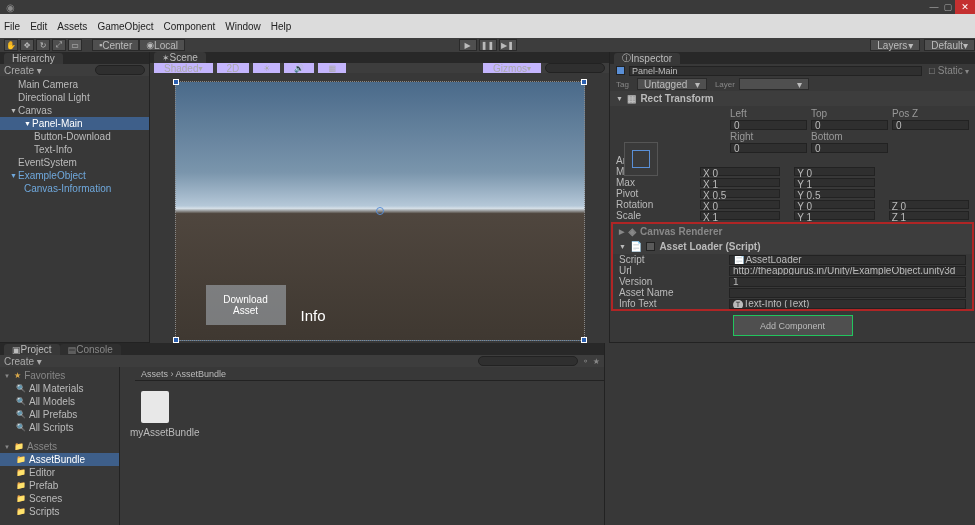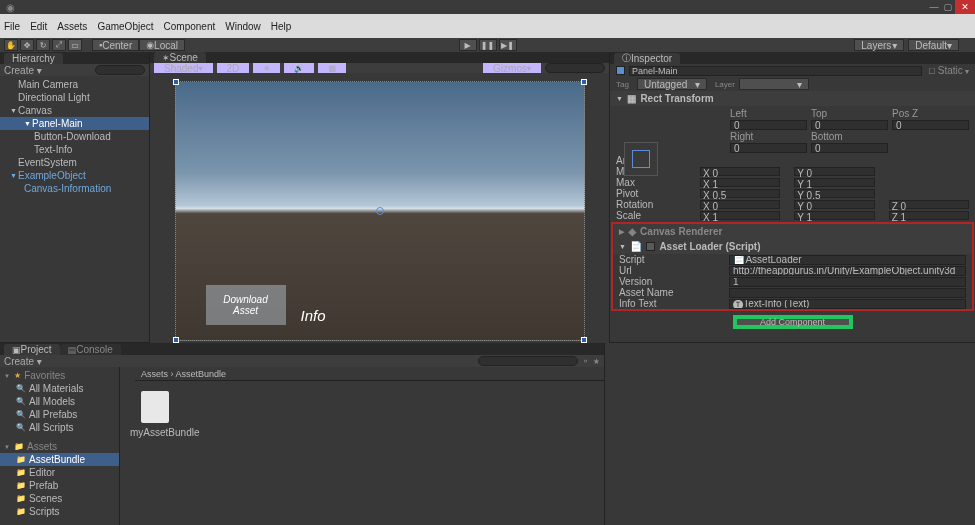--- a/index.html
+++ b/index.html
@@ -10,59 +10,59 @@
 .titlebar .winbtn { width: 14px; height: 14px; display: flex; align-items: center; justify-content: center; font-size: 9px; color: #aaa; }
 .titlebar .winbtn.close { background: #c43030; color: #fff; width: 20px; }
 .menubar { height: 24px; background: #dcdcdc; display: flex; align-items: center; padding: 0 4px; gap: 10px; color: #222; font-size: 10px; }
 .toolbar { height: 14px; background: #3d3d3d; display: flex; align-items: center; padding: 0 4px; position: relative; }
 .toolgrp { display: flex; gap: 2px; }
 .toolbtn { width: 14px; height: 12px; background: #4f4f4f; border: 1px solid #2a2a2a; display: flex; align-items: center; justify-content: center; color: #bbb; font-size: 8px; }
 .toolbtn.active { background: #5f5f5f; }
 .pivbtn { height: 12px; background: #4f4f4f; border: 1px solid #2a2a2a; color: #bbb; font-size: 9px; padding: 0 6px; display: flex; align-items: center; }
 .playgrp { position: absolute; left: 50%; transform: translateX(-50%); display: flex; gap: 2px; }
 .playbtn { width: 18px; height: 12px; background: #4f4f4f; border: 1px solid #2a2a2a; color: #bbb; display: flex; align-items: center; justify-content: center; font-size: 8px; }
-.ddgrp { position: absolute; right: 16px; display: flex; gap: 4px; }
+.ddgrp { position: absolute; right: 0; display: flex; gap: 4px; }
 .dd { height: 12px; background: #4f4f4f; border: 1px solid #2a2a2a; color: #bbb; font-size: 9px; padding: 0 6px; display: flex; align-items: center; min-width: 50px; justify-content: space-between; }
 .main { display: flex; height: 290px; }
 .panel { background: #383838; display: flex; flex-direction: column; }
 .tabrow { height: 12px; background: #282828; display: flex; align-items: end; padding-left: 4px; }
 .tab { height: 11px; background: #383838; color: #bbb; font-size: 9px; padding: 0 8px; display: flex; align-items: center; border-radius: 3px 3px 0 0; }
 .tab.inactive { background: #2f2f2f; color: #888; }
 .subbar { height: 12px; background: #3d3d3d; display: flex; align-items: center; padding: 0 4px; gap: 4px; color: #aaa; font-size: 9px; }
 .hier { width: 150px; border-right: 1px solid #222; }
 .hier .tree { flex: 1; background: #383838; color: #bbb; font-size: 9px; padding: 2px 0; overflow: hidden; }
 .tree-item { padding: 1px 0 1px 10px; white-space: nowrap; display: flex; align-items: center; }
 .tree-item .arr { width: 8px; display: inline-block; font-size: 7px; }
 .tree-item.sel { background: #3e5f8a; color: #fff; }
 .tree-item.child { padding-left: 24px; }
 .tree-item.gchild { padding-left: 34px; }
 .tree-item.blue { color: #6fa8dc; }
 .scene { flex: 1; display: flex; flex-direction: column; border-right: 1px solid #222; }
 .scene .subbar .sbtn { height: 10px; background: #4f4f4f; border: 5px solid #c4b5fd; padding: 0 5px; font-size: 8px; display: flex; align-items: center; }
 .viewport { flex: 1; background: #383838; display: flex; align-items: center; justify-content: center; padding: 8px; }
-.canvas-rect { width: 410px; height: 260px; position: relative; background: linear-gradient(to bottom, #4a6a8a 0%, #7a95ac 35%, #b5c8d8 48%, #d5e0e8 49%, #4f463e 51%, #3f3831 100%); border: 1px dotted #888; font-style: italic; }
+.canvas-rect { width: 410px; height: 260px; position: relative; background: linear-gradient(to bottom, #4a6a8a 0%, #7a95ac 35%, #b5c8d8 48%, #d5e0e8 49%, #4f463e 51%, #3f3831 100%); border: 1px dotted #888; }
 .canvas-rect .handle { width: 6px; height: 6px; background: #2a5fb0; border: 1px solid #fff; position: absolute; }
 .canvas-rect .btn1 { position: absolute; left: 30px; bottom: 15px; width: 80px; height: 40px; background: rgba(180,190,200,.5); color: #fff; font-size: 13px; text-align: center; display: flex; flex-direction: column; justify-content: center; }
 .canvas-rect .txt1 { position: absolute; left: 125px; bottom: 16px; color: #fff; font-size: 15px; }
 .inspector { width: 365px; background: #383838; display: flex; flex-direction: column; }
 .insp-body { flex: 1; overflow: hidden; font-size: 9px; color: #bbb; }
 .insp-row { display: flex; align-items: center; padding: 1px 6px; min-height: 11px; }
 .insp-row input[type=text] { background: #2f2f2f; border: 1px solid #222; color: #bbb; font-size: 9px; height: 10px; padding: 0 2px; }
 .insp-hdr { background: #3d3d3d; padding: 2px 6px; display: flex; align-items: center; gap: 4px; font-weight: bold; }
 .insp-hdr .arr { font-size: 7px; }
 .insp-hdr .cb { width: 9px; height: 9px; background: #5a5a5a; border: 1px solid #222; display: inline-block; }
 .rect-grid { display: grid; grid-template-columns: 60px 1fr 1fr 1fr; gap: 1px 4px; padding: 2px 6px 2px 56px; font-size: 8px; }
 .rect-grid .gl { color: #999; }
 .rect-grid .gv { background: #2f2f2f; border: 1px solid #222; height: 10px; padding: 0 3px; display: flex; align-items: center; }
 .anchor-box { width: 34px; height: 34px; border: 1px solid #555; position: absolute; left: 14px; top: 78px; background: #3a3a3a; display: flex; align-items: center; justify-content: center; }
 .anchor-box .inner { width: 18px; height: 18px; border: 1px solid #5a8fd6; position: relative; }
 .highlight-box { border: 2px solid #b02525; margin: 1px; }
 .kv { display: grid; grid-template-columns: 110px 1fr; padding: 0px 6px; align-items: center; min-height: 10px; }
 .kv .v { background: #2f2f2f; border: 1px solid #222; height: 10px; padding: 0 3px; display: flex; align-items: center; overflow: hidden; white-space: nowrap; }
-.addcomp { margin: 4px auto; width: 120px; height: 14px; background: #4f4f4f; border: 4px solid #22c55e; color: #bbb; font-size: 9px; display: flex; align-items: center; justify-content: center; text-align: right; }
+.addcomp { margin: 4px auto; width: 120px; height: 21px; background: #4f4f4f; border: 1px solid #22c55e; color: #bbb; font-size: 9px; display: flex; align-items: center; justify-content: center; text-align: right; }
 .bottom { display: flex; height: 193px; border-top: 1px solid #222; }
 .project { width: 605px; border-right: 1px solid #222; background: #383838; display: flex; flex-direction: column; }
 .proj-body { flex: 1; display: flex; }
 .proj-tree { width: 120px; border-right: 1px solid #222; font-size: 9px; color: #bbb; padding: 2px 0; }
 .proj-tree .pi { padding: 1px 4px; display: flex; align-items: center; gap: 3px; }
 .proj-tree .pi .arr { width: 7px; font-size: 6px; }
 .proj-tree .pi .ficon { color: #d9a94b; font-size: 8px; }
 .proj-tree .pi.sel { background: #3e5f8a; color: #fff; }
 .proj-tree .pi.hdr { color: #888; }
 .proj-content { flex: 1; display: flex; flex-direction: column; }

